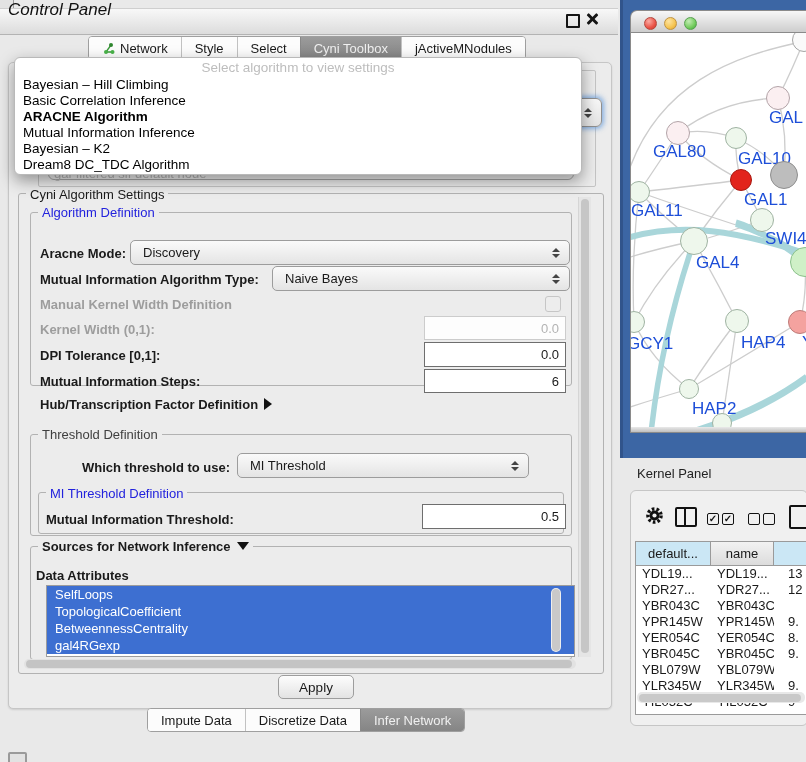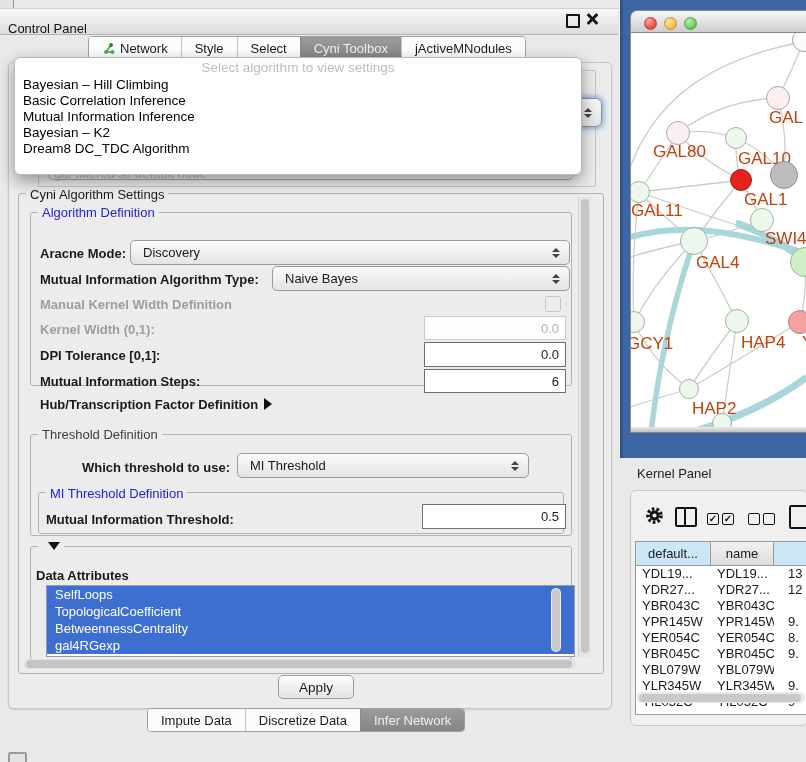--- a/index.html
+++ b/index.html
@@ -4,21 +4,21 @@
 <style>
   html,body{margin:0;padding:0}
   body{width:806px;height:762px;position:relative;overflow:hidden;background:#e9e9e9;
        font-family:"Liberation Sans",sans-serif;color:#1a1a1a;}
   .abs{position:absolute}
 
   
   .cp-titlebar{left:0;top:8px;width:618px;height:25px;
     background:linear-gradient(#f8f8f8,#dcdcdc);
     border-top:1px solid #cfcfcf;border-bottom:1px solid #b3b3b3;}
-  .cp-title{left:8px;top:21px;font-size:13px;color:#111;}
+  .cp-title{left:8px;top:0;font-size:17px;color:#111;font-style:italic;}
   .tab-partial{left:0;top:0;width:13px;height:8px;background:#e3e3e3;border-right:1px solid #9a9a9a;}
   .float-btn{left:566px;top:14px;width:10px;height:10px;border:2px solid #151515;border-radius:1px;}
   .close-btn{left:586px;top:13px;width:12px;height:12px;}
   .close-btn i{position:absolute;left:5px;top:-1px;width:3px;height:14px;background:#151515;border-radius:1px;}
   .close-btn i.a{transform:rotate(45deg)}
   .close-btn i.b{transform:rotate(-45deg)}
 
   
   .tabstrip{display:inline-flex;height:22px;background:#fcfcfc;border:1px solid #9f9f9f;
     border-radius:4px;overflow:hidden;align-items:stretch;}
@@ -97,21 +97,21 @@
     border:1px solid #8a8a8a;border-right:none;border-radius:7px 0 0 0;box-sizing:border-box;}
   .light{position:absolute;top:6px;width:11px;height:11px;border-radius:50%;}
   .l-red{left:13px;background:radial-gradient(circle at 35% 30%,#fbaca4,#ea5448 60%,#c93527);border:1px solid #b5473d;}
   .l-yellow{left:33px;background:radial-gradient(circle at 35% 30%,#fde3a0,#f5c451 60%,#dc9e2c);border:1px solid #c09340;}
   .l-green{left:53px;background:radial-gradient(circle at 35% 30%,#c3ecb5,#74cc5e 60%,#3da33a);border:1px solid #57a14f;}
   .macwin-body{left:630px;top:33px;width:176px;height:394px;background:#fff;overflow:hidden;
     border-left:1px solid #8a8a8a;box-sizing:border-box;}
   .macwin-bottom{left:630px;top:427px;width:176px;height:6px;background:linear-gradient(#e9e9e9,#bfbfbf);
     border:1px solid #8a8a8a;border-right:none;border-top:none;box-sizing:border-box;}
   .node{position:absolute;border-radius:50%;border:1.5px solid;box-sizing:border-box;}
-  .nlabel{position:absolute;font-size:17px;color:#c2410c;white-space:nowrap;}
+  .nlabel{position:absolute;font-size:17px;color:#1d4ed8;white-space:nowrap;}
 
   
   .tp-title{left:637px;top:466px;font-size:13px;color:#222;}
   .tp-box{left:630px;top:490px;width:176px;height:234px;background:#f0f0f0;border:1px solid #c6c6c6;
     border-radius:6px;overflow:hidden;}
   .ticon{position:absolute;}
   .colsplit{left:44px;top:16px;width:18px;height:16px;border:2px solid #111;border-radius:2px;}
   .colsplit i{position:absolute;left:7px;top:0;width:2px;height:16px;background:#111;}
   .cbx{position:absolute;top:22px;width:10px;height:10px;border:1.8px solid #111;border-radius:2px;font-size:10px;
     font-weight:bold;line-height:9px;text-align:center;color:#111;}
@@ -181,20 +181,21 @@
       <b class="up"></b>
       <b class="dn"></b>
     </span>
 </div>
 
 <div class="abs popup">
   <div class="popup-placeholder">Select algorithm to view settings</div>
   <div id="popup-items">
       <div class="popup-item">Bayesian – Hill Climbing</div>
       <div class="popup-item">Basic Correlation Inference</div>
+      <div class="popup-item sel">ARACNE Algorithm</div>
       <div class="popup-item">Mutual Information Inference</div>
       <div class="popup-item">Bayesian – K2</div>
       <div class="popup-item">Dream8 DC_TDC Algorithm</div>
     </div>
 </div>
 
 <div class="abs gbox" style="left:18px;top:193px;width:584px;height:479px;"></div>
 <div class="gtitle" style="left:26px;top:187px;">Cyni Algorithm Settings</div>
 
 <div class="abs gbox" style="left:30px;top:212px;width:540px;height:172px;"></div>
@@ -247,21 +248,21 @@
 </div>
 
 <div class="abs gbox" style="left:38px;top:492px;width:524px;height:40px;"></div>
 <div class="gtitle blue" style="left:46px;top:486px;">MI Threshold Definition</div>
 
 <div class="lbl" style="left:46px;top:512px;">Mutual Information Threshold:</div>
 <div class="field strong" style="left:422px;top:504px;width:144px;height:25px;">0.5</div>
 
 <div class="abs gbox" style="left:30px;top:546px;width:540px;height:112px;"></div>
 <div class="gtitle" style="left:38px;top:539px;font-weight:bold;">
-  <span class="tri-down"></span>
+  <span>Sources for Network Inference</span><span class="tri-down"></span>
 </div>
 <div class="lbl" style="left:36px;top:568px;">Data Attributes</div>
 <div class="abs attr-list" id="attr-list">
     <div class="attr-item sel">SelfLoops</div>
     <div class="attr-item sel">TopologicalCoefficient</div>
     <div class="attr-item sel">BetweennessCentrality</div>
     <div class="attr-item sel">gal4RGexp</div>
   </div>
 <div class="abs attr-scroll">
     <i></i>

